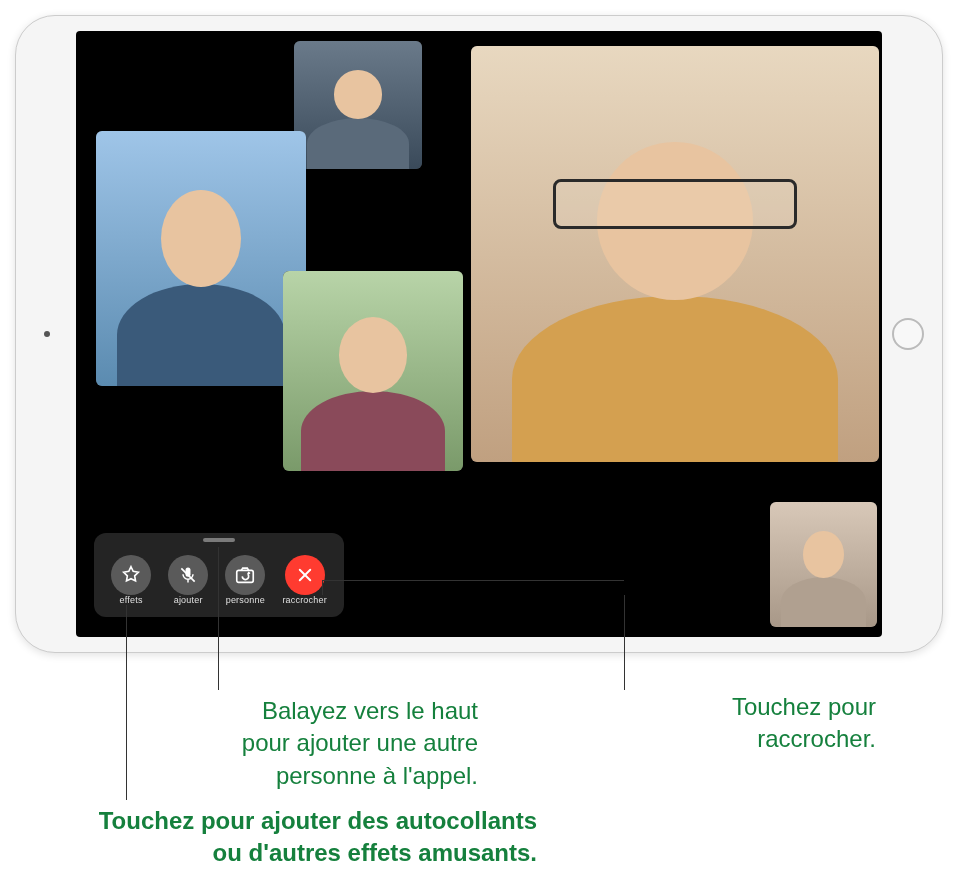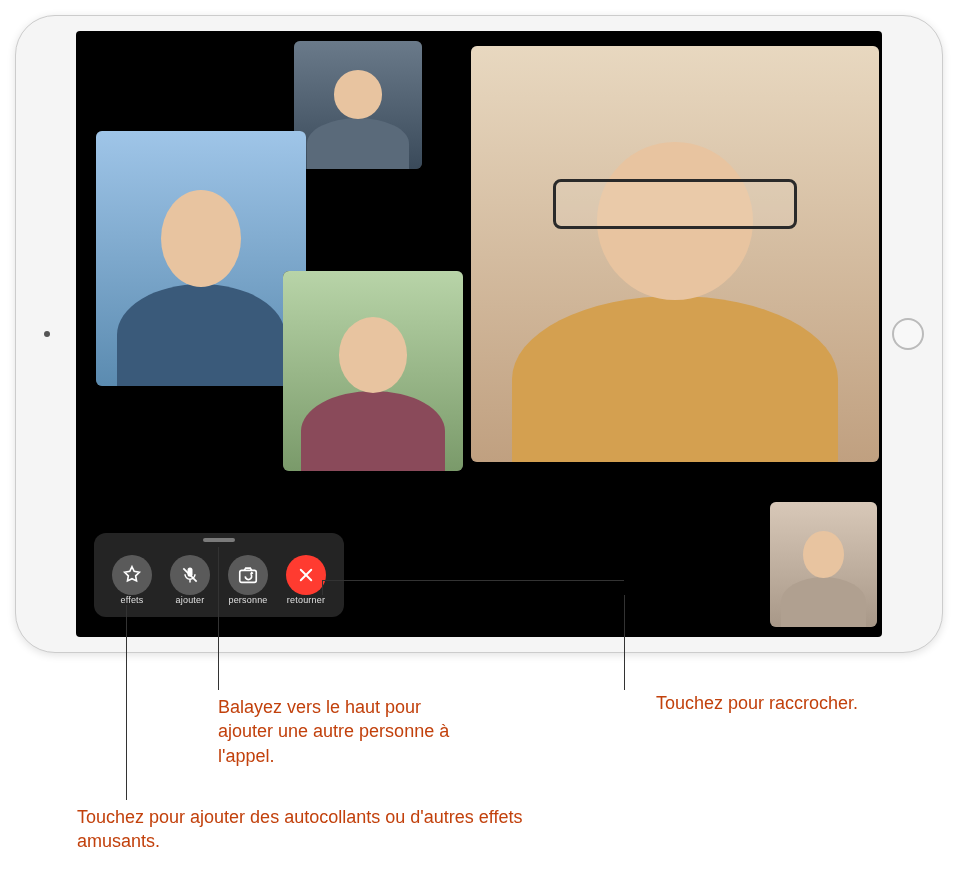--- a/index.html
+++ b/index.html
@@ -157,23 +157,24 @@
     }
     svg { display: block; }
     
     .callout-line {
       position: absolute;
       background: #333;
       width: 1px;
     }
     .callout-text {
       position: absolute;
-      font-size: 18px;
+      font-size: 24px;
       line-height: 1.35;
-      color: #c2410c;
+      color: #15803d;
+      text-align: right;
     }
   </style>
 </head>
 <body>
 
 <div class="ipad-frame">
   <div class="camera-dot"></div>
   <div class="home-button"></div>
 
   <div class="screen">
@@ -247,30 +248,30 @@
           <span class="ctrl-label">personne</span>
         </div>
 
         <div class="ctrl-btn">
           <div class="ctrl-circle end">
             <svg width="18" height="18" viewBox="0 0 24 24" stroke="white" stroke-width="2.5" stroke-linecap="round">
               <line x1="5" y1="5" x2="19" y2="19"></line>
               <line x1="19" y1="5" x2="5" y2="19"></line>
             </svg>
           </div>
-          <span class="ctrl-label">retourner</span>
+          <span class="ctrl-label">raccrocher</span>
         </div>
 
       </div>
     </div>
 
   </div>
 </div>
 
 <div class="callout-line" style="left:126px; top:605px; height:195px;"></div>
 <div class="callout-line" style="left:218px; top:547px; height:143px;"></div>
 <div class="callout-line" style="left:624px; top:595px; height:95px;"></div>
 <div class="callout-line" style="left:322px; top:580px; height:1px; width:302px;"></div>
 <div class="callout-line" style="left:322px; top:580px; height:15px;"></div>
 
 <div class="callout-text" style="left:218px; top:695px; width:260px;">Balayez vers le haut pour ajouter une autre personne à l'appel.</div>
 <div class="callout-text" style="left:624px; top:691px; width:220px;margin-left:32px;">Touchez pour raccrocher.</div>
-<div class="callout-text" style="left:77px; top:805px; width:460px;">Touchez pour ajouter des autocollants ou d'autres effets amusants.</div>
+<div class="callout-text" style="left:77px; top:805px; width:460px;font-weight:bold;">Touchez pour ajouter des autocollants ou d'autres effets amusants.</div>
 
 </body></html>

